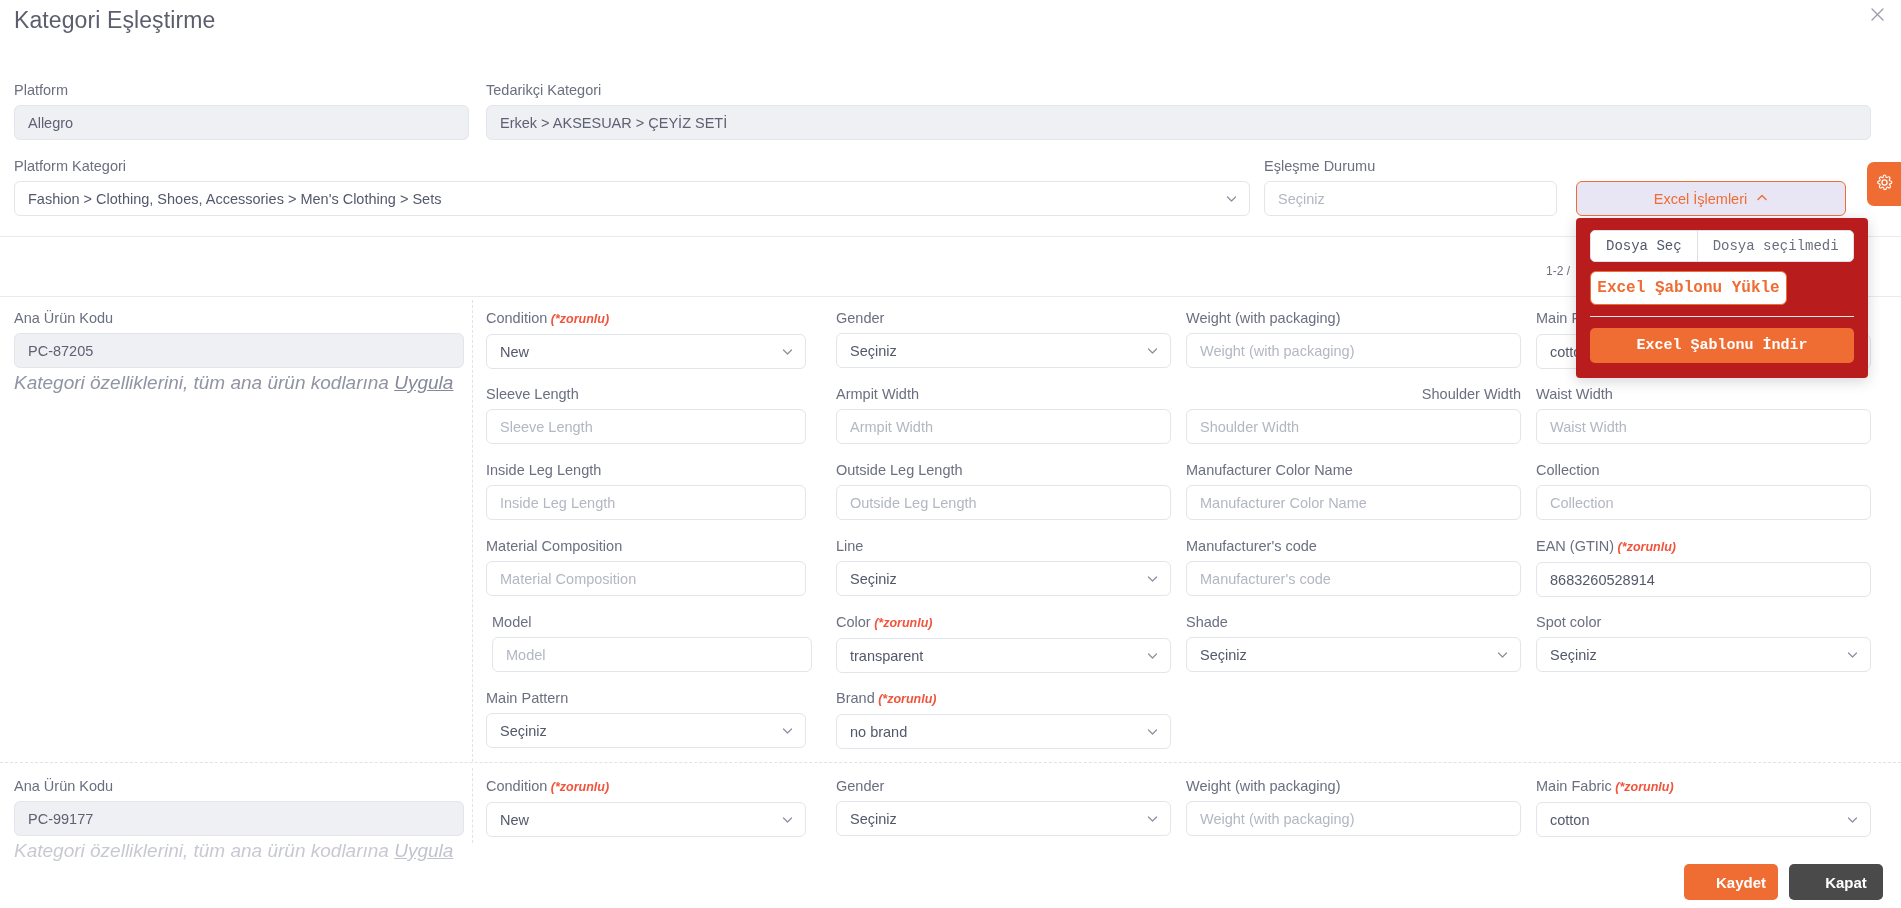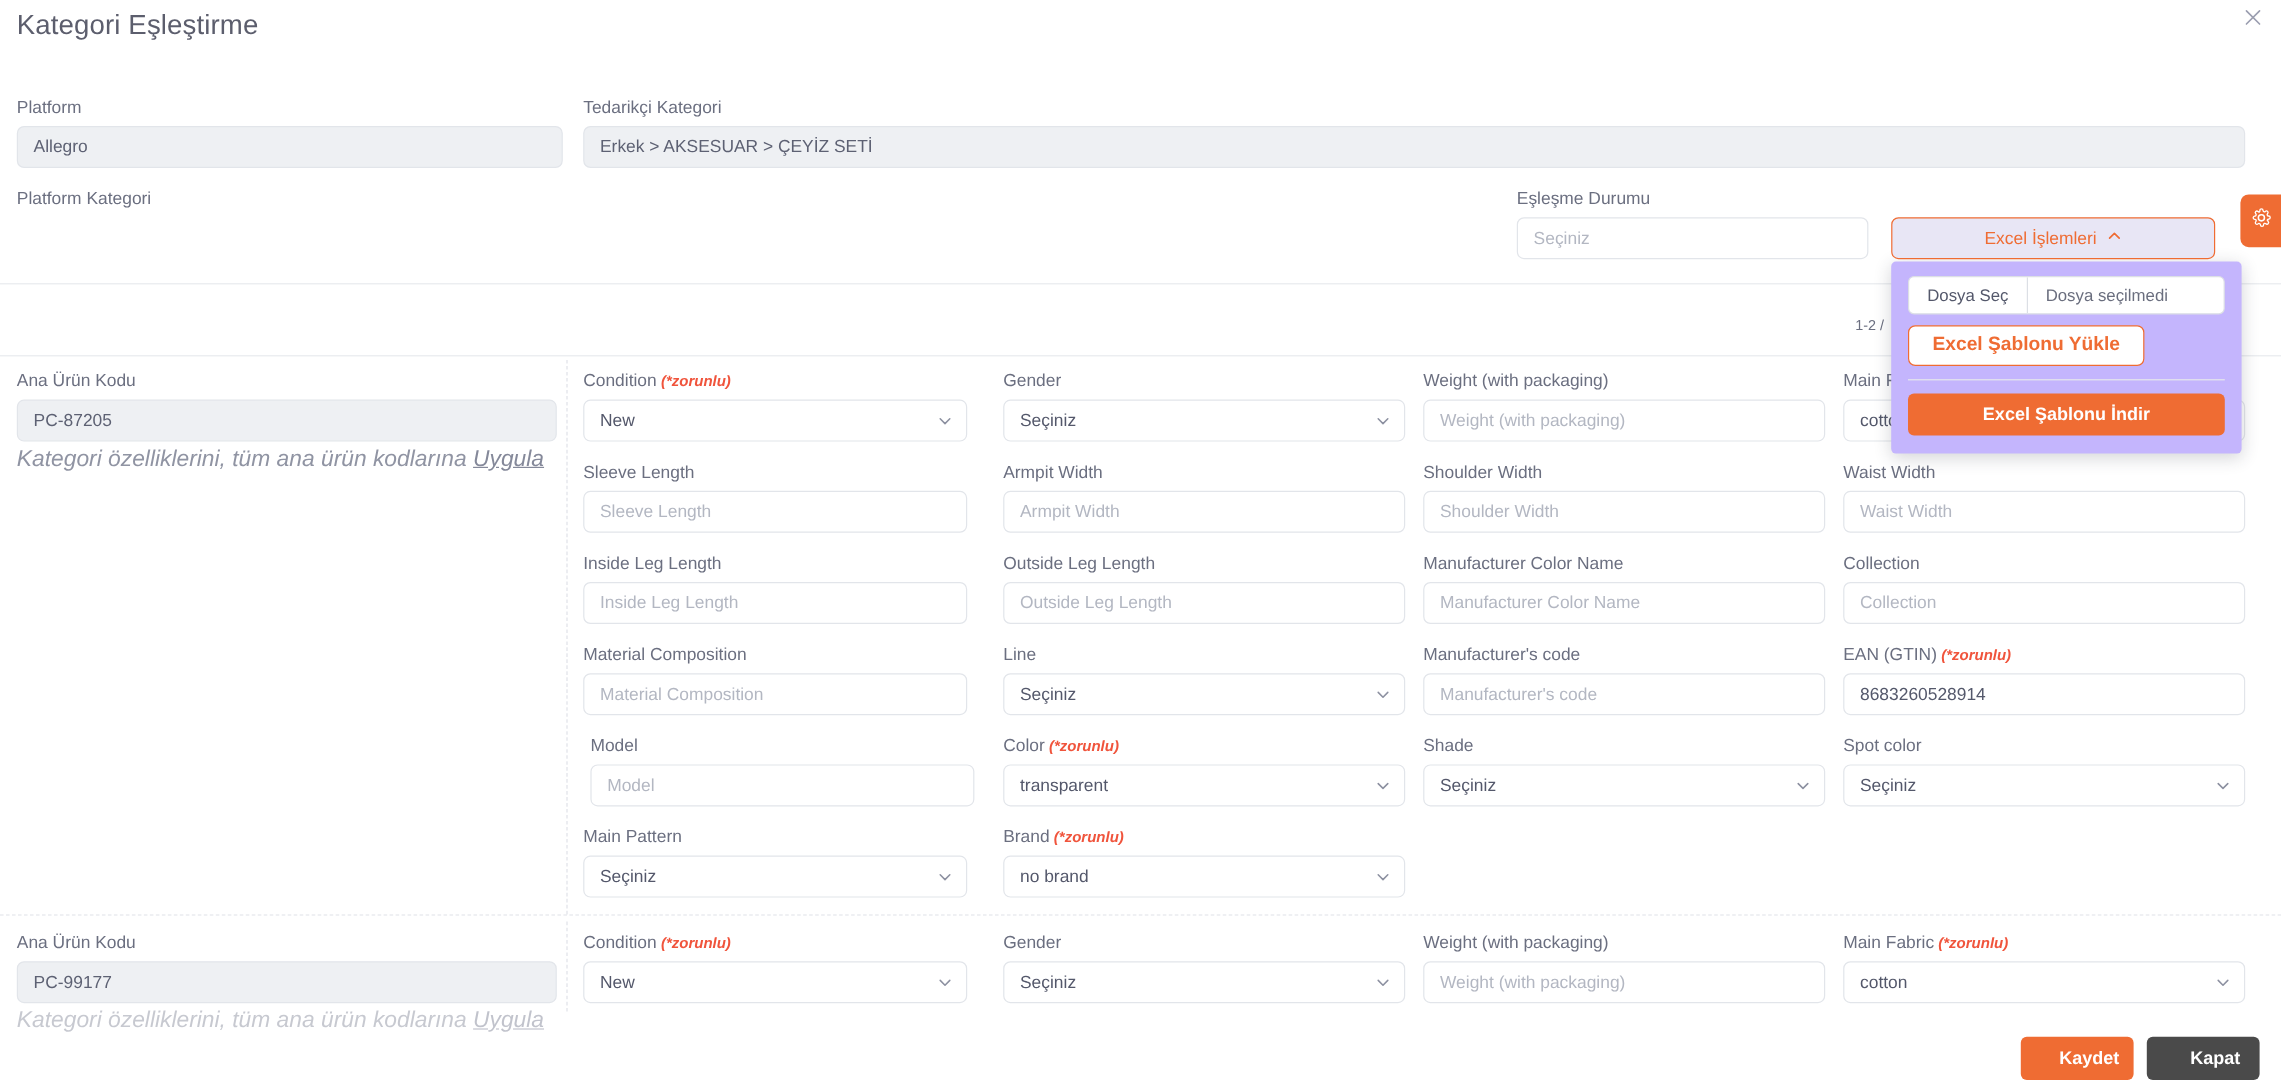--- a/index.html
+++ b/index.html
@@ -62,23 +62,24 @@
 
   
   .excel-btn {
     position: absolute; left: 1576px; top: 181px; width: 270px; height: 35px;
     background: #e8e6f5; border: 1.4px solid #ef6c33; border-radius: 6px;
     color: #ef6c33; font-size: 14.5px; display: flex; align-items: center;
     justify-content: center; gap: 9px; cursor: pointer; z-index: 40;
   }
   .excel-menu {
     position: absolute; left: 1576px; top: 218px; width: 292px; height: 160px;
-    background: #c4b5fd; border-radius: 4px;
+    background: #b91c1c; border-radius: 4px;
     box-shadow: 0 3px 14px rgba(40,45,60,.20); z-index: 39;
     padding: 12px 14px;
+    font-family: Liberation Mono, monospace;
   }
   .file-row {
     display: flex; height: 32px; border: 1px solid #dcdfe5; border-radius: 5px;
     overflow: hidden; background: #fff;
   }
   .file-btn {
     padding: 0 15px; display: flex; align-items: center; font-size: 14px;
     color: #54586b; border-right: 1px solid #dcdfe5; cursor: pointer; white-space: nowrap;
   }
   .file-name {
@@ -133,20 +134,28 @@
     <div class="f-box ro">Erkek &gt; AKSESUAR &gt; ÇEYİZ SETİ</div>
   </div>
 
   <div class="field" style="left:14px; top:82px; width:455px;">
     <div class="f-label">Platform</div>
     <div class="f-box ro">Allegro</div>
   </div>
 
   <div class="field" style="left:14px; top:158px; width:1236px;">
     <div class="f-label">Platform Kategori</div>
+    <div class="f-box">
+      <span>Fashion &gt; Clothing, Shoes, Accessories &gt; Men's Clothing &gt; Sets</span>
+      <span class="caret">
+        <svg width="11" height="11" viewBox="0 0 11 11">
+            <path d="M1.5 3.5 L5.5 7.5 L9.5 3.5" stroke="#8d91a1" stroke-width="1.3" fill="none" stroke-linecap="round" stroke-linejoin="round"></path>
+          </svg>
+      </span>
+    </div>
   </div>
 
   <div class="field" style="left:1264px; top:158px; width:293px;">
     <div class="f-label">Eşleşme Durumu</div>
     <div class="f-box ph">Seçiniz</div>
   </div>
 
   <div class="gear-tab">
     <span>
       <svg width="17" height="17" viewBox="0 0 20 20" fill="none">
@@ -236,21 +245,21 @@
         <div class="f-box ph">
           <span>Sleeve Length</span>
         </div>
       </div>
       <div class="field" style="left: 836px; top: 386px; width: 335px;">
         <div class="f-label">Armpit Width</div>
         <div class="f-box ph">
           <span>Armpit Width</span>
         </div>
       </div>
-      <div class="field" style="left: 1186px; top: 386px; width: 335px;">
+      <div class="field" style="left: 1186px; top: 386px; width: 335px; text-align: right;">
         <div class="f-label">Shoulder Width</div>
         <div class="f-box ph">
           <span>Shoulder Width</span>
         </div>
       </div>
       <div class="field" style="left: 1536px; top: 386px; width: 335px;">
         <div class="f-label">Waist Width</div>
         <div class="f-box ph">
           <span>Waist Width</span>
         </div>

